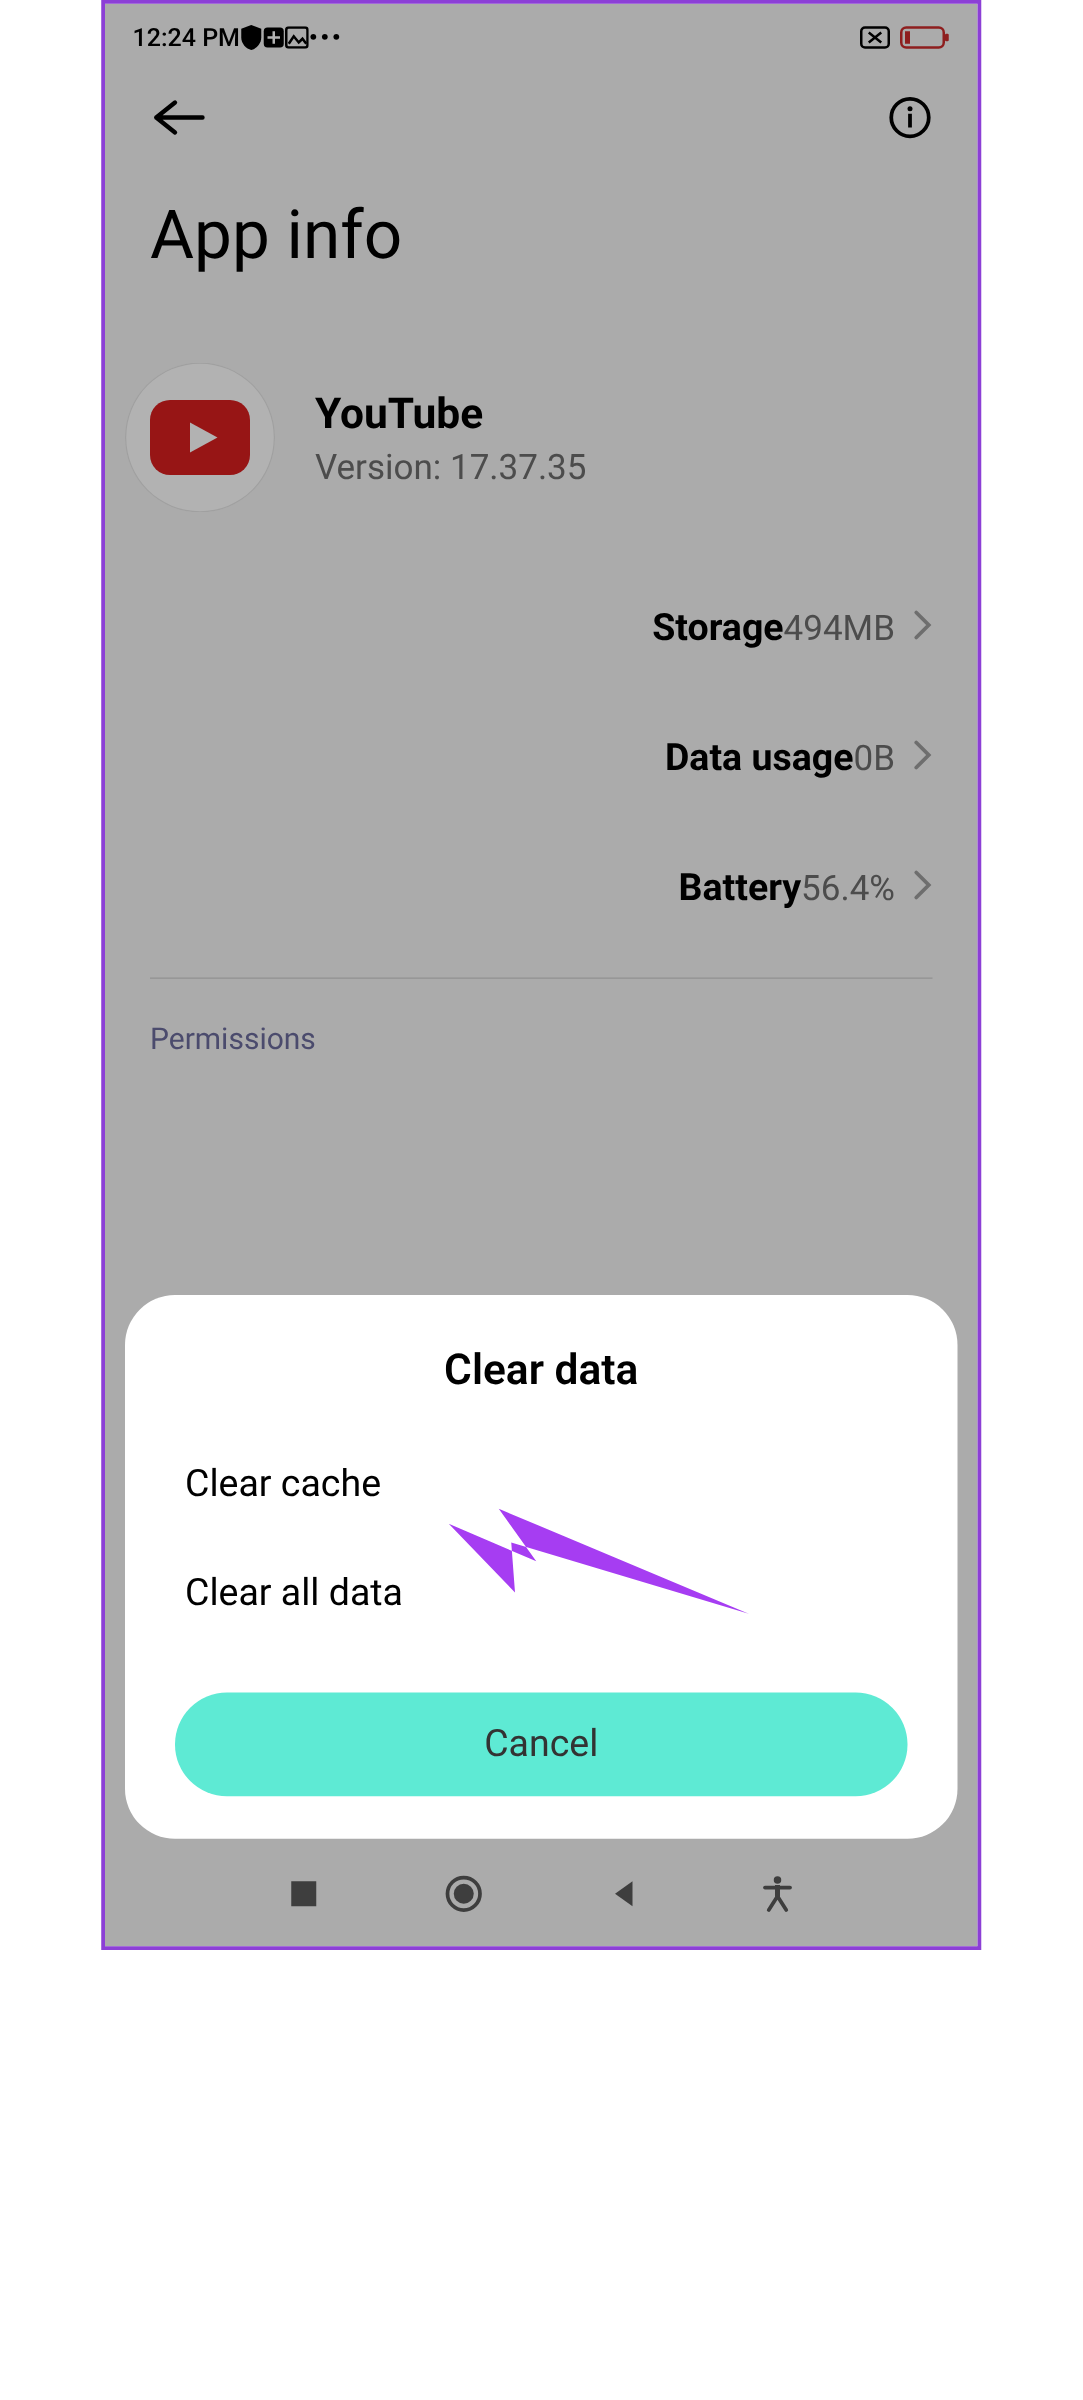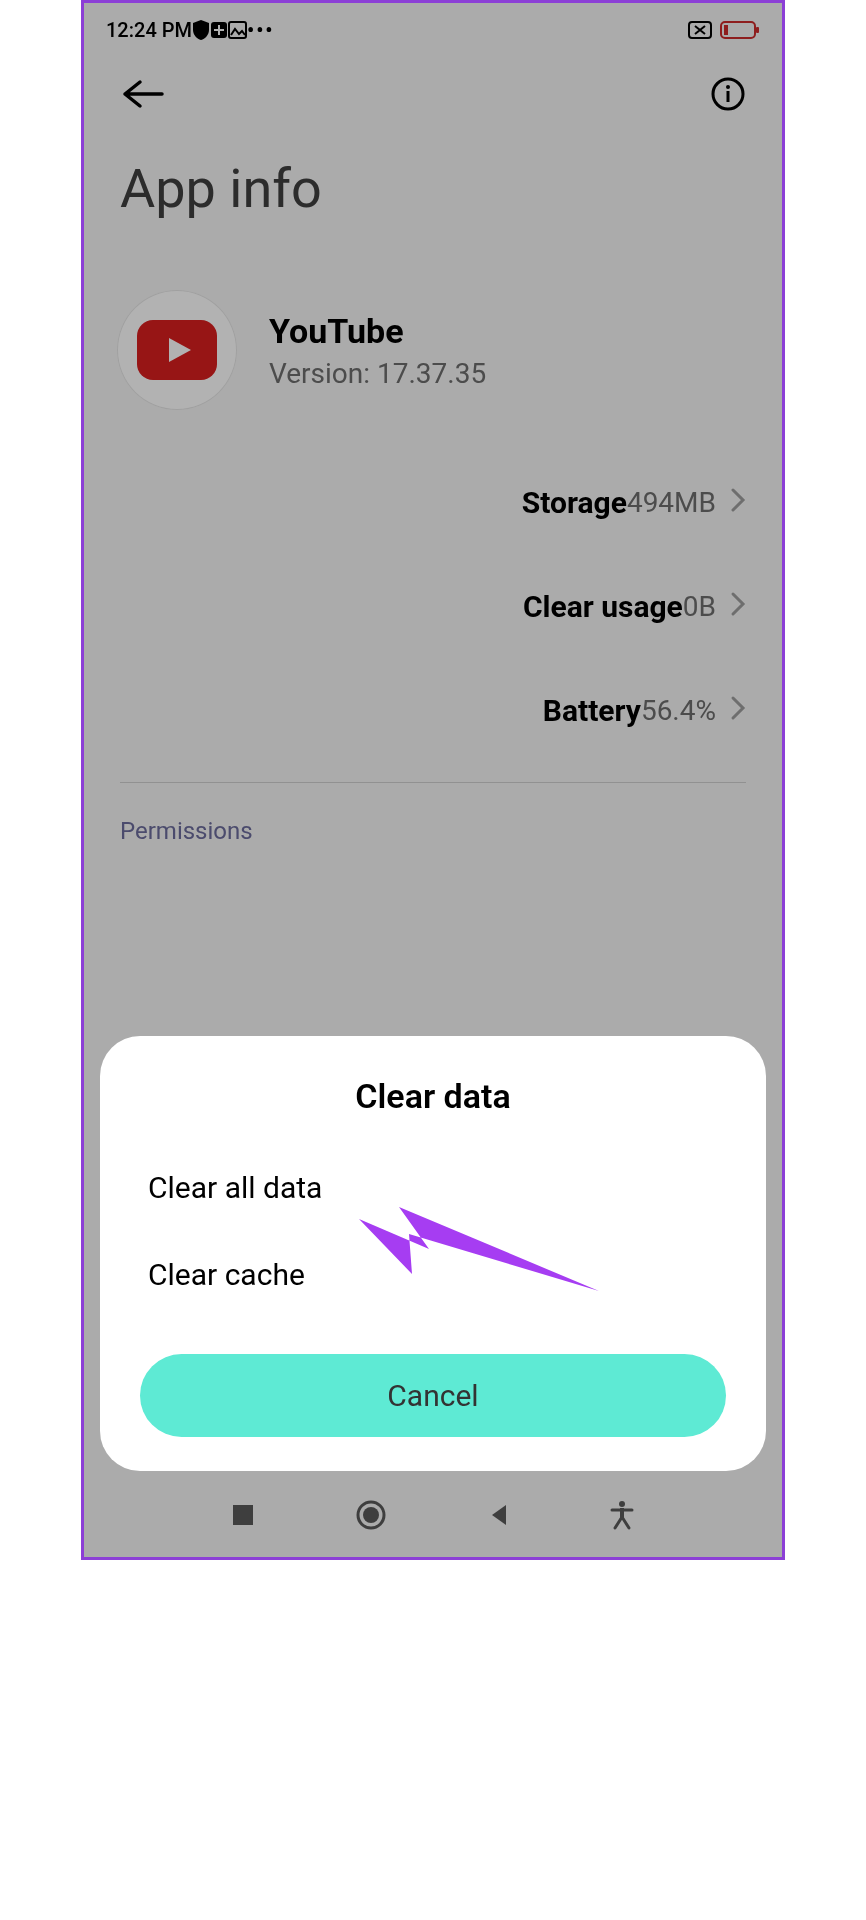--- a/index.html
+++ b/index.html
@@ -54,29 +54,29 @@
     height: 78px;
     display: flex;
     align-items: center;
     justify-content: space-between;
     padding: 0 36px;
   }
 
   .page-title {
     font-size: 54px;
     font-weight: 400;
-    color: #404040;
+    color: #000000;
     padding: 22px 36px 0 36px;
   }
 
   .app-block {
     display: flex;
     align-items: center;
     gap: 32px;
-    padding: 70px 36px 20px 33px;
+    padding: 70px 36px 20px 16px;
   }
   .app-icon-wrap {
     width: 120px; height: 120px;
     border-radius: 60px;
     background: #fff;
     display:flex; align-items:center; justify-content:center;
     box-shadow: 0 0 0 1px #e6e6e6 inset;
   }
   .app-text .app-name { font-size: 34px; font-weight: 700; color:#000; }
   .app-text .app-version { font-size: 28px; color:#6e6e6e; margin-top:6px; }
@@ -233,21 +233,21 @@
         <span class="row-right">
           <span class="row-value">494MB</span>
           <span class="chev">
             <svg width="16" height="26" viewBox="0 0 16 26">
                 <path d="M3 3 L13 13 L3 23" stroke="#9e9e9e" stroke-width="3" fill="none" stroke-linecap="round"></path>
               </svg>
           </span>
         </span>
       </div>
       <div class="row">
-        <span class="row-label">Clear usage</span>
+        <span class="row-label">Data usage</span>
         <span class="row-right">
           <span class="row-value">0B</span>
           <span class="chev">
             <svg width="16" height="26" viewBox="0 0 16 26">
                 <path d="M3 3 L13 13 L3 23" stroke="#9e9e9e" stroke-width="3" fill="none" stroke-linecap="round"></path>
               </svg>
           </span>
         </span>
       </div>
       <div class="row">
@@ -265,22 +265,22 @@
 
     <div class="divider"></div>
     <div class="section-label">Permissions</div>
 
   </div>
 
   <div class="scrim"></div>
 
   <div class="sheet">
     <div class="sheet-title">Clear data</div>
+    <div class="sheet-item">Clear cache</div>
     <div class="sheet-item">Clear all data</div>
-    <div class="sheet-item">Clear cache</div>
     <div class="sheet-cancel">Cancel</div>
   </div>
 
   <svg class="arrow" width="280" height="120" viewBox="0 0 280 120">
     <path d="M265 102 L65 18 L95 60 L25 30 L78 85 L75 45 Z" fill="#a63df2"></path>
   </svg>
 
   <div class="navbar">
     <span></span>
     <span class="nav-btn">

